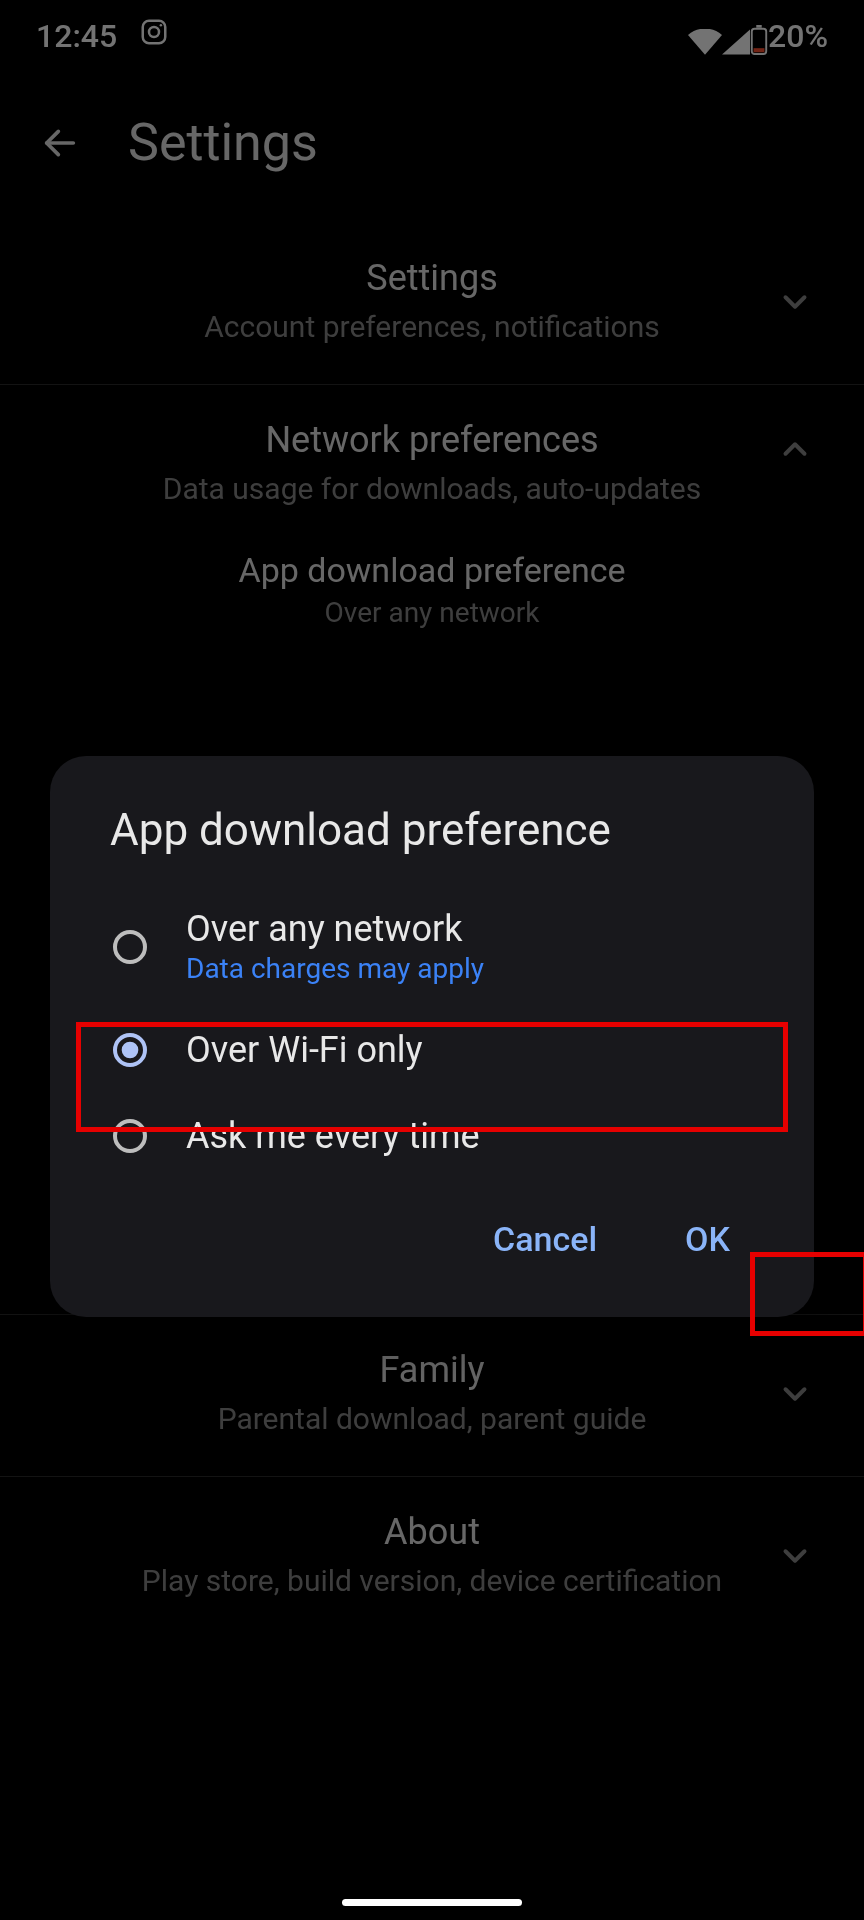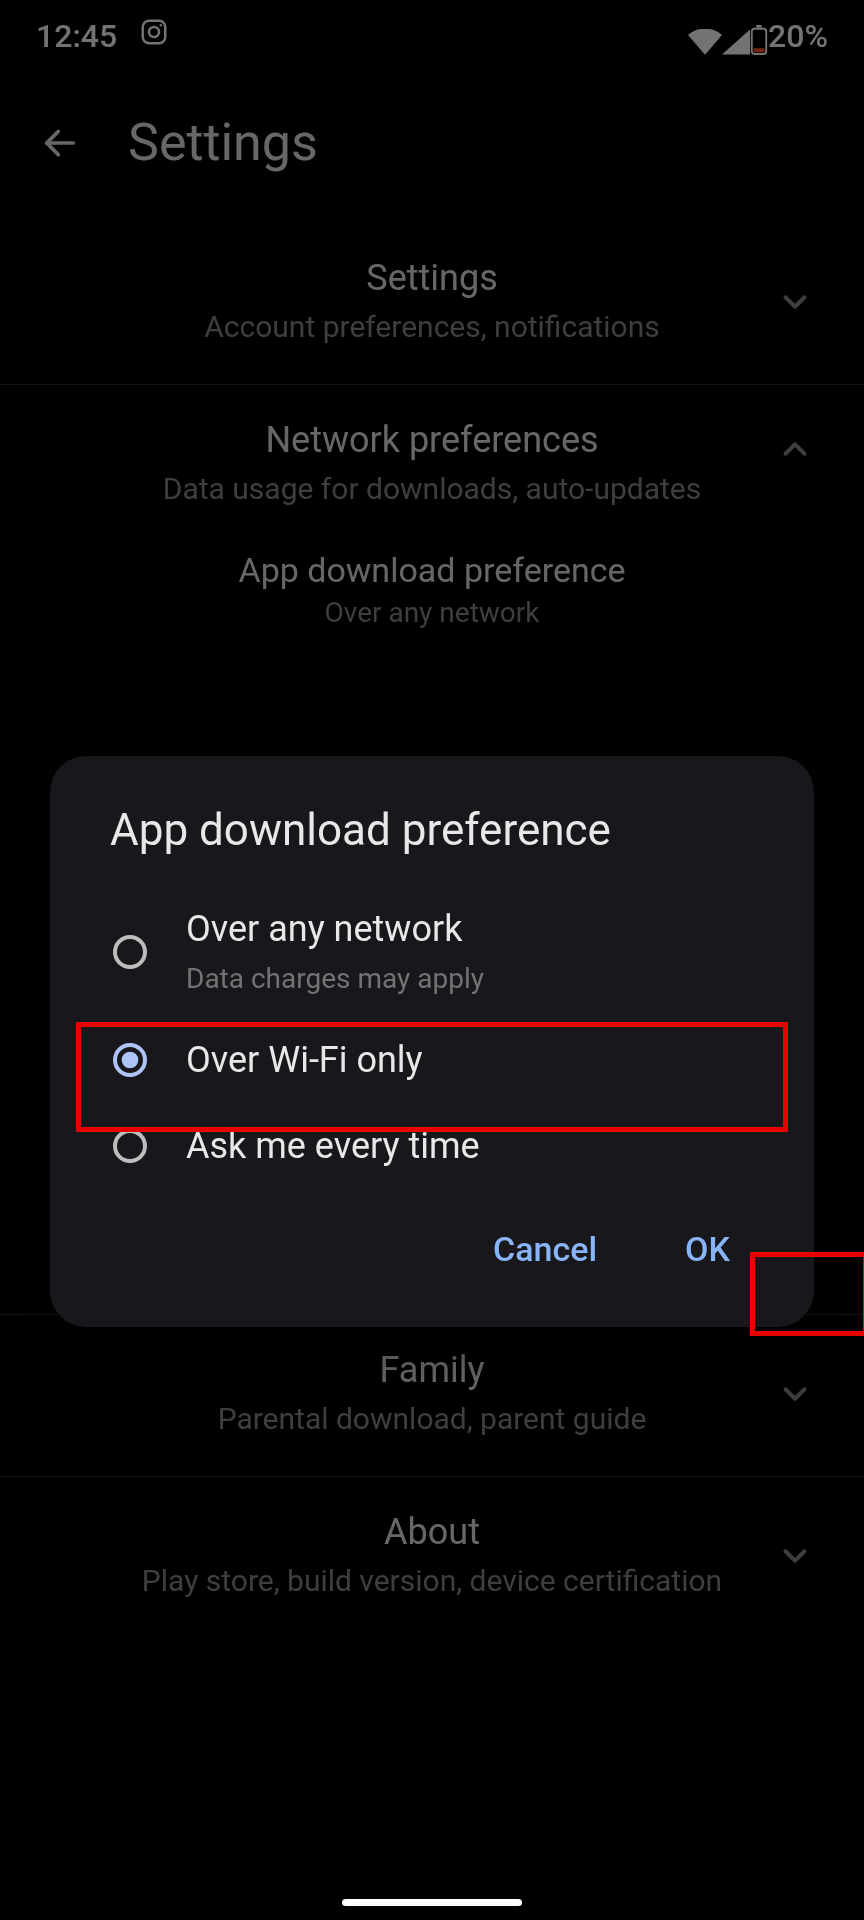--- a/index.html
+++ b/index.html
@@ -31,21 +31,21 @@
   .sub-item-sub   { font-size: 28px; color: #8a8a8a; }
 
   
   .dialog { position: absolute; left: 50px; right: 50px; top: 756px; background: #18181c; border-radius: 36px; padding: 48px 0 30px 0; box-shadow: 0 10px 60px rgba(0,0,0,.6); }
   .dialog-title { font-size: 44px; font-weight: 400; color: #e8e8e8; padding: 0 60px 30px 60px; }
   .option { display: flex; align-items: center; gap: 36px; padding: 22px 60px; }
   .option .radio { width: 40px; height: 40px; flex: 0 0 40px; }
   .option .radio svg { display:block; }
   .option .texts { display: flex; flex-direction: column; }
   .option .label { font-size: 36px; color: #e8e8e8; }
-  .option .sub   { font-size: 28px; color: #737373; margin-top: 12px; }
+  .option .sub   { font-size: 28px; color: #3b82f6; margin-top: 2px; }
 
   .highlight-box { position: absolute; border: 5px solid #e60000; pointer-events: none; }
   .hl-option { left: 76px; right: 76px; top: 1022px; height: 110px; }
   .hl-ok     { left: 750px; top: 1252px; width: 118px; height: 84px; }
 
   .dialog-actions { display: flex; justify-content: flex-end; gap: 40px; padding: 26px 60px 14px 0; }
   .dialog-actions button { background: none; border: none; font-size: 34px; font-weight: 500; color: #8ab4f8; cursor: pointer; padding: 14px 24px; }
 
   
   .home-indicator { position: absolute; bottom: 14px; left: 50%; transform: translateX(-50%); width: 180px; height: 7px; border-radius: 4px; background: #fff; }

